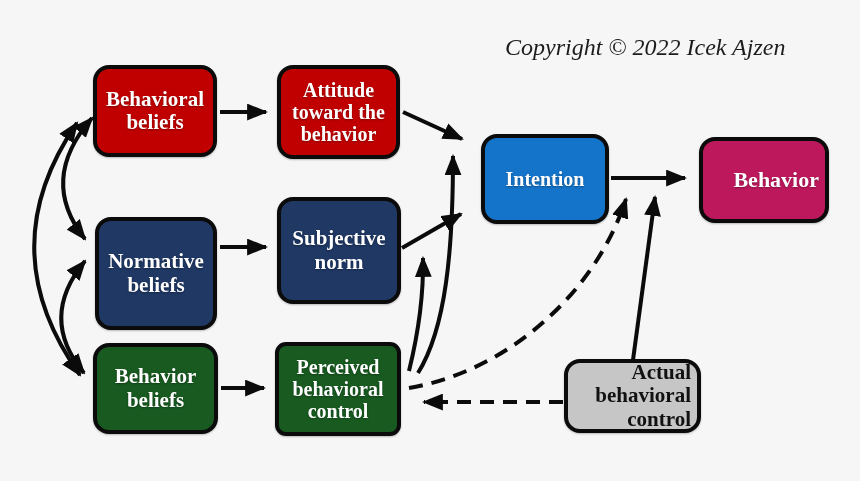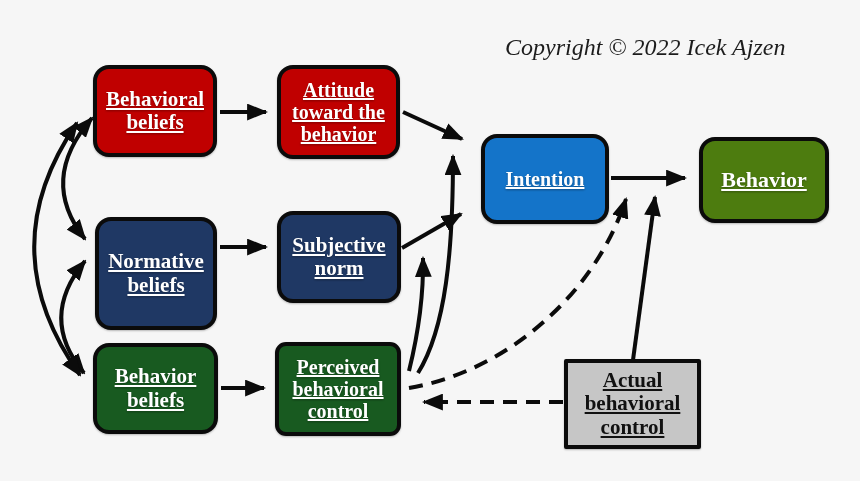--- a/index.html
+++ b/index.html
@@ -11,32 +11,31 @@
   #stage{position:absolute;inset:0;width:860px;height:481px;}
   svg.arrows{position:absolute;left:0;top:0;width:860px;height:481px;pointer-events:none;}
   .box{
     position:absolute;box-sizing:border-box;
     border:4px solid #0b0b0b;border-radius:16px;
     display:flex;align-items:center;justify-content:center;text-align:center;
     font-weight:bold;font-size:21px;line-height:1.1;
     color:#fff;padding:6px 6px;
     text-shadow:0 1px 2px rgba(0,0,0,0.35);
     box-shadow:0 1px 2px rgba(0,0,0,0.25);
-    text-decoration:underline;
   }
   .box.gray{text-shadow:none;}
   #behavioral-beliefs{left:93px;top:65px;width:124px;height:92px;}
   #attitude{left:277px;top:65px;width:123px;height:94px;font-size:20px;}
   #normative-beliefs{left:95px;top:201px;width:122px;height:113px;margin-top:16px;}
-  #subjective-norm{left:277px;top:211px;width:124px;height:92px;}
+  #subjective-norm{left:277px;top:197px;width:124px;height:107px;}
   #control-beliefs{left:93px;top:343px;width:125px;height:91px;}
   #pbc{left:275px;top:342px;width:126px;height:94px;font-size:20px;}
   #intention{left:481px;top:134px;width:128px;height:90px;font-size:20px;}
   #behavior{left:699px;top:137px;width:130px;height:86px;font-size:22px;}
-  #abc{left:564px;top:359px;width:137px;height:90px;border-radius:2px;}
+  #abc{left:564px;top:359px;width:137px;height:74px;border-radius:16px;text-align:right;}
   #copyright{
     position:absolute;left:505px;top:34px;width:320px;
     font-style:italic;font-size:24px;color:#1c1c1c;white-space:nowrap;
     text-shadow:none;
   }
 </style>
 </head>
 <body style="background: rgb(246, 246, 246);">
 
 <div id="stage">
@@ -93,21 +92,21 @@
   </div>
 
   <div class="box" id="pbc" style="background: rgb(24, 90, 32); color: rgb(255, 255, 255); border-radius: 11px;">
     <span>Perceived behavioral control</span>
   </div>
 
   <div class="box" id="intention" style="background: rgb(20, 116, 201); color: rgb(255, 255, 255);">
     <span>Intention</span>
   </div>
 
-  <div class="box" id="behavior" style="background: #4d7c0f; color: rgb(255, 255, 255);">
+  <div class="box" id="behavior" style="background: #be185d; color: rgb(255, 255, 255); justify-content: flex-end;">
     <span>Behavior</span>
   </div>
 
   <div class="box gray" id="abc" style="background: rgb(198, 198, 198); color: rgb(17, 17, 17);">
     <span>Actual behavioral control</span>
   </div>
 
 </div>
 
 </body></html>

